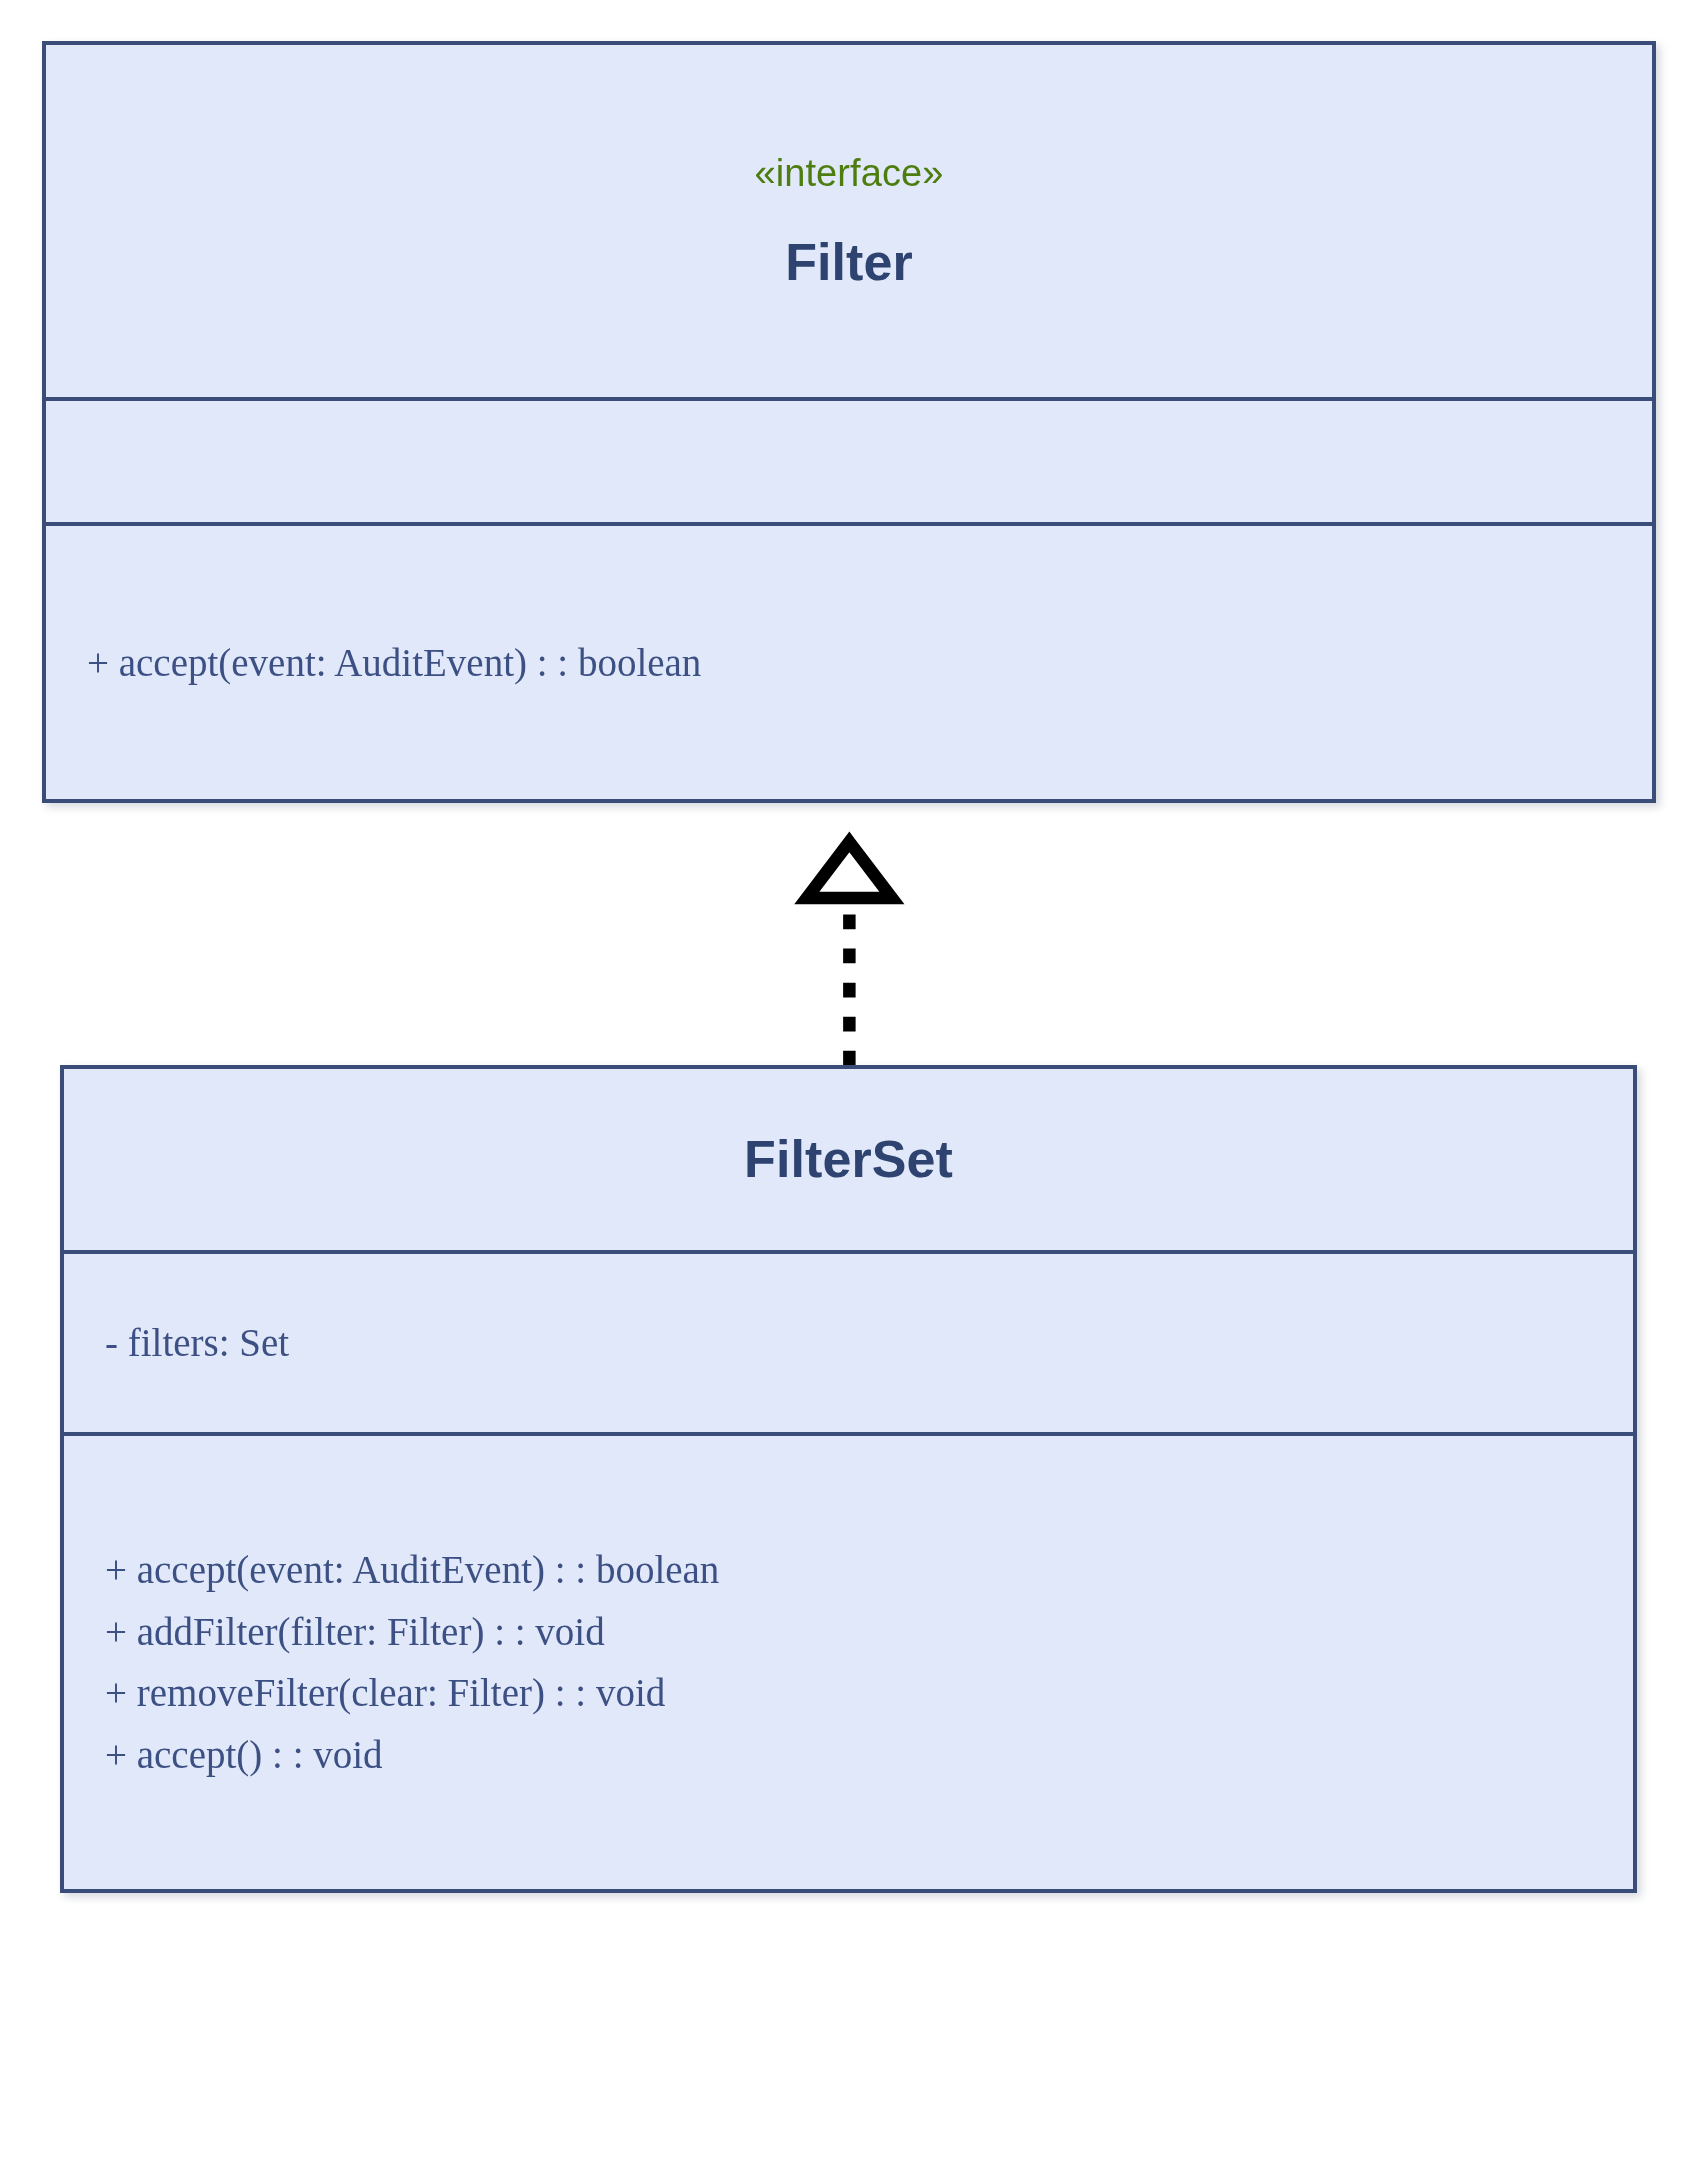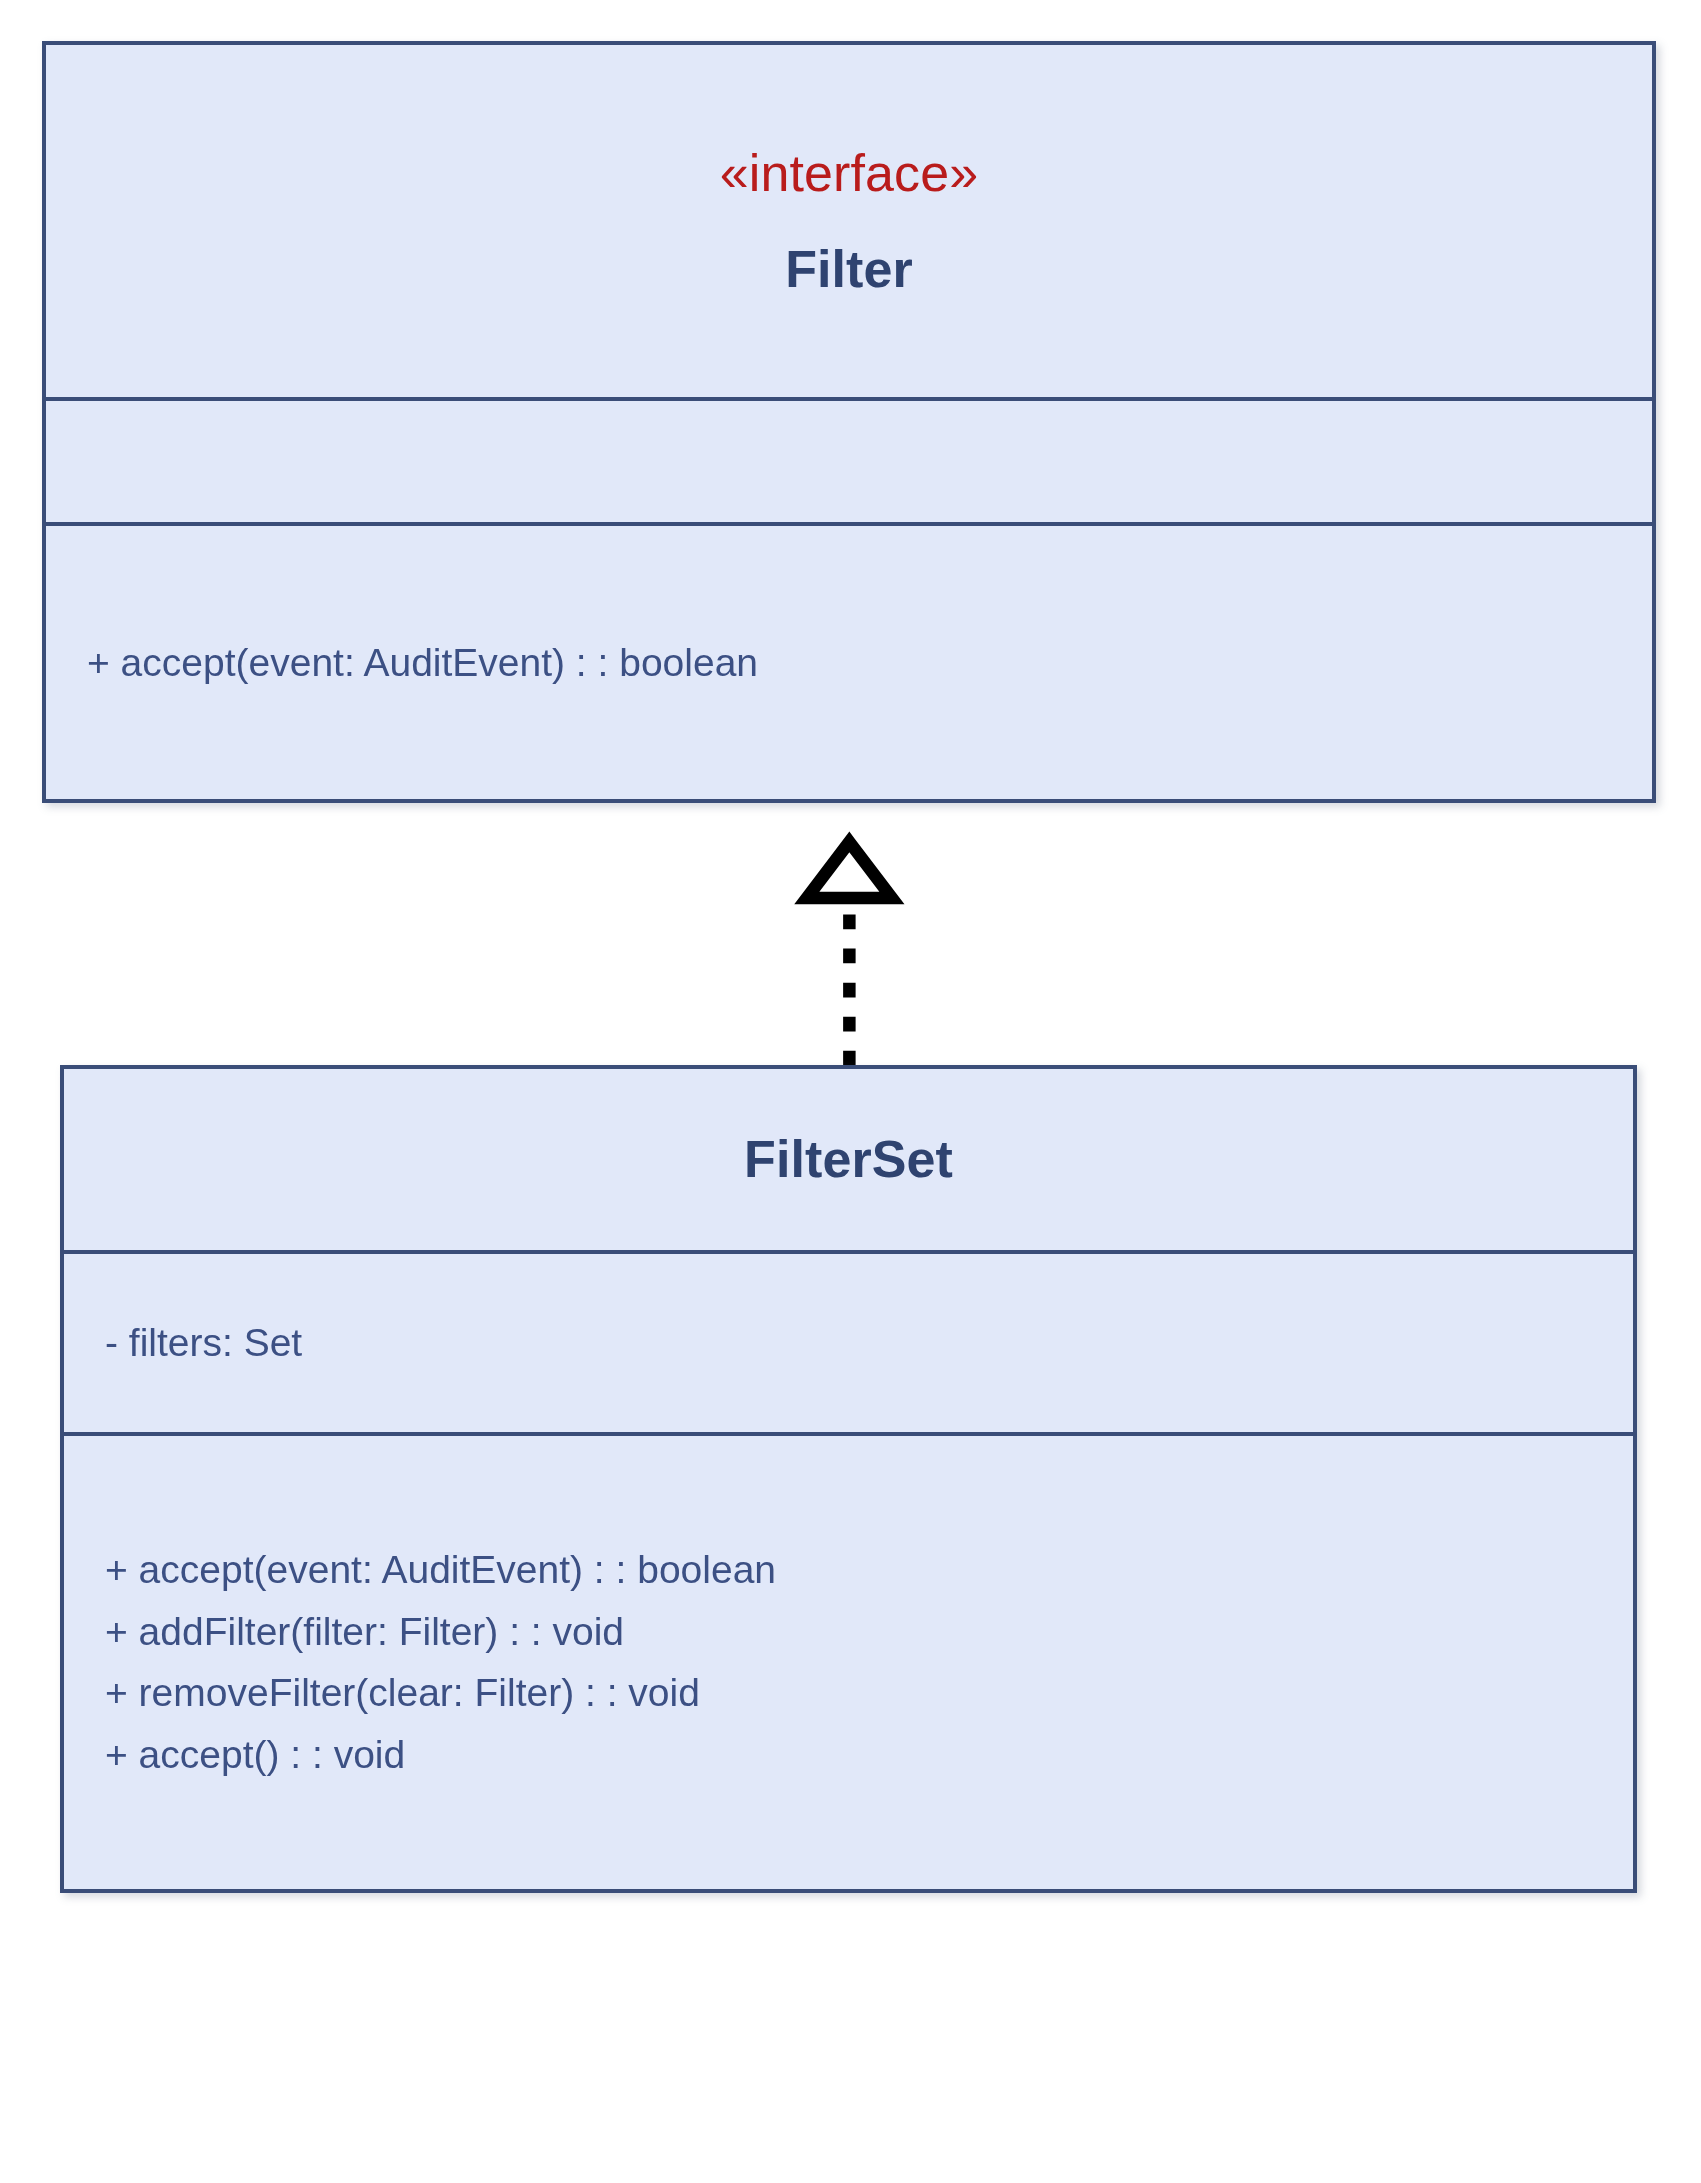--- a/index.html
+++ b/index.html
@@ -38,42 +38,43 @@
   }
 
   
   .cmp-header {
     display: flex;
     flex-direction: column;
     align-items: center;
     justify-content: center;
   }
   .stereotype {
-    color: #b91c1c;
-    font-size: 52px;
+    color: #4d7c0f;
+    font-size: 38px;
     line-height: 1.0;
     font-weight: normal;
     letter-spacing: 0.1px;
   }
   .class-name {
     color: #2f4370;
     font-size: 52px;
     line-height: 1.0;
     font-weight: bold;
     letter-spacing: 0.1px;
   }
   .sp-gap { height: 44px; }
 
   
   .cmp-body {
     display: flex;
     flex-direction: column;
     justify-content: center;
     padding-left: 41px;
     padding-right: 28px;
+    font-family: Liberation Serif, serif;
   }
   .member {
     color: #3c5084;
     font-size: 39px;
     line-height: 1.58;
     white-space: nowrap;
   }
   .cmp-empty { }
 
   

